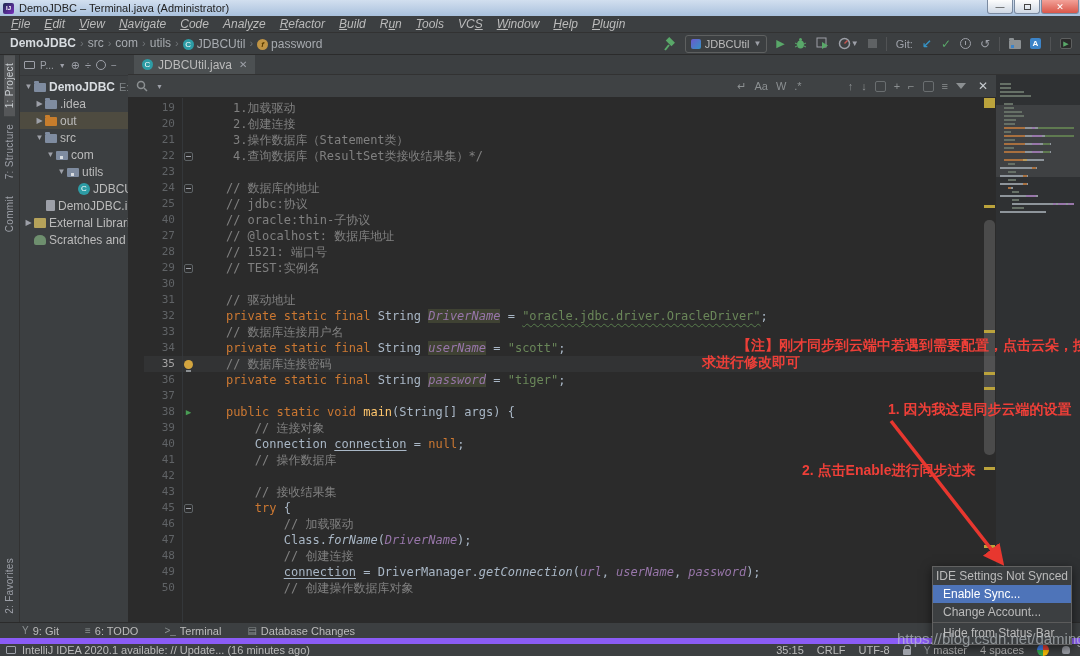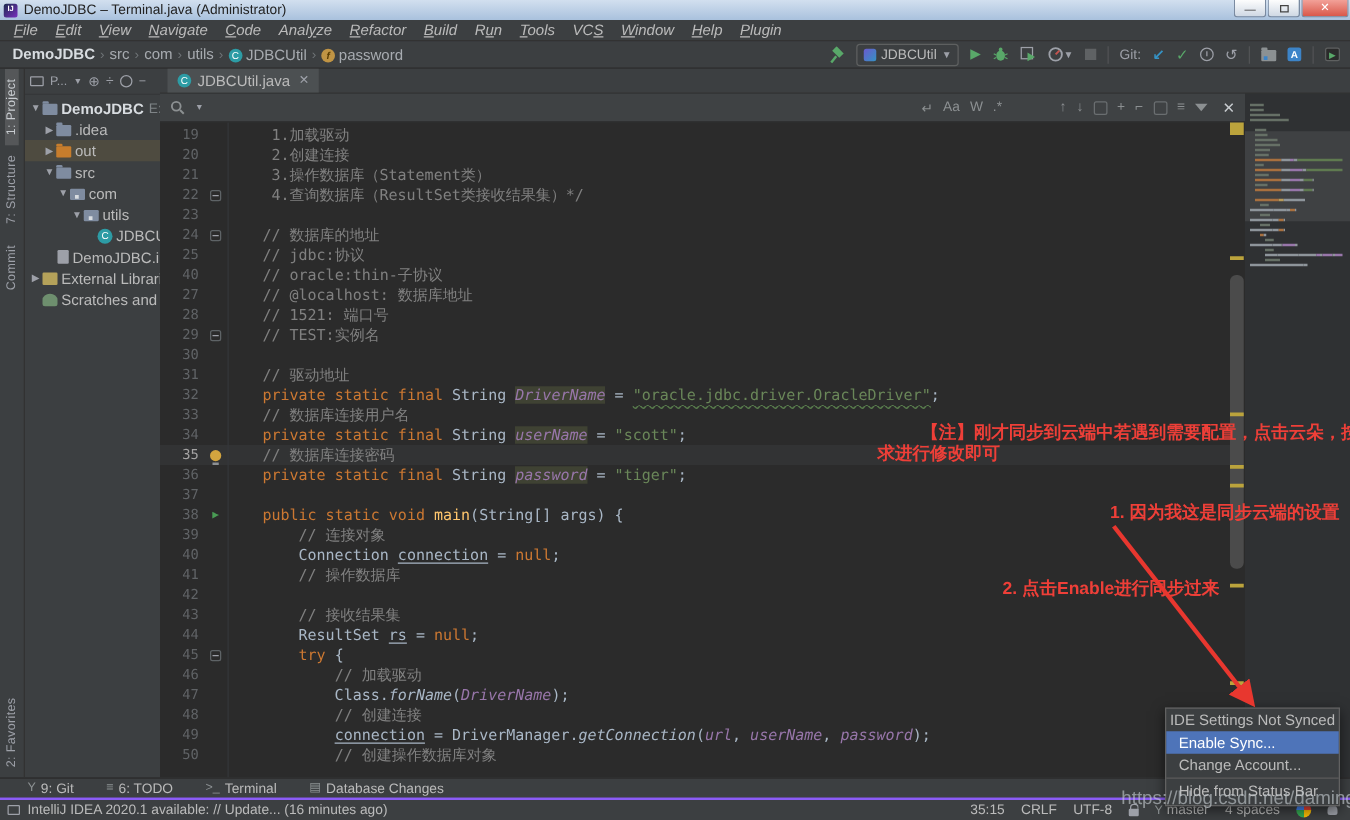--- a/index.html
+++ b/index.html
@@ -104,21 +104,21 @@
   #findbar { position:absolute; left:128px; top:75px; width:868px; height:23px; background:#3F4244;
     border-bottom:1px solid #2B2B2B; display:flex; align-items:center; gap:8px; padding:0 8px;
     color:#8C9092; font-size:11px;}
   .fb-field { flex:1; height:17px; }
   .fb-box { width:11px; height:11px; border:1px solid #6A6E70; border-radius:2px;}
   .funnel { width:0; height:0; border-left:5px solid transparent; border-right:5px solid transparent;
     border-top:6px solid #8C9092;}
   .fb-close { color:#C8CCD0; font-size:12px; margin-left:4px;}
 
   
-  #editor { position:absolute; left:128px; top:98px; width:856px; height:524px; background:#2B2B2B;
+  #editor { position:absolute; left:144px; top:98px; width:856px; height:524px; background:#2B2B2B;
     font-family:"DejaVu Sans Mono","Liberation Mono",monospace; font-size:12px; color:#A9B7C6;
     padding-top:2px; overflow:hidden;}
   #gutter-sep { position:absolute; left:182px; top:98px; width:1px; height:524px; background:#34373A; }
   .code-line { display:flex; height:16px; line-height:16px; width:100%;}
   .code-line.current { background:#323334; }
   .ln { width:36px; text-align:right; color:#606366; font-size:11px; flex:none; padding-right:5px;}
   .code-line.current .ln { color:#A4A3A3; }
   .gut { width:17px; flex:none; display:flex; align-items:center; justify-content:center;}
   .code-text { white-space:pre; flex:none;}
   .sg-cm { color:#808080; }
@@ -160,21 +160,21 @@
   .popup-item.selected { background:#4E74B9; color:#FFFFFF;}
   .popup-sep { height:1px; background:#5B5B5B; margin:1px 0;}
 
   
   #bottombar { position:absolute; left:0; top:622px; width:1080px; height:16px; background:#3C3F41;
     border-top:1px solid #2B2B2B; display:flex; align-items:center; gap:26px; padding-left:22px;
     font-size:11px; color:#BBBBBB;}
   .bwb-item { display:flex; align-items:center; gap:4px;}
   .bb-icon { color:#8C9193; font-size:10px; }
   #statusbar { position:absolute; left:0; top:638px; width:1080px; height:18px; background:#3C3F41;
-    border-top:2px solid #8b5cf6; display:flex; align-items:center; font-size:11px; color:#BBBBBB;
+    border-top:6px solid #8b5cf6; display:flex; align-items:center; font-size:11px; color:#BBBBBB;
     padding:0 6px;}
   .sb-winicon { width:10px; height:8px; border:1px solid #9DA0A8; border-radius:1px; margin-right:6px;}
   #status-right { margin-left:auto; display:flex; align-items:center; gap:13px; padding-right:4px;}
   .lock-icon { width:8px; height:6px; background:#9DA0A8; border-radius:1px; position:relative; margin-top:3px;}
   .lock-icon::before { content:""; position:absolute; left:1.5px; top:-4px; width:5px; height:4px;
     border:1.5px solid #9DA0A8; border-bottom:none; border-radius:3px 3px 0 0;}
   .google-icon { width:12px; height:12px; border-radius:50%;
     background:conic-gradient(#EA4335 0 25%, #FBBC05 0 50%, #34A853 0 75%, #4285F4 0);}
   .bell-icon { width:8px; height:8px; background:#9DA0A8; border-radius:50% 50% 2px 2px;}
 
@@ -510,25 +510,20 @@
       <div class="code-line">
         <span class="ln">42</span>
         <span class="gut"></span>
       </div>
       <div class="code-line">
         <span class="ln">43</span>
         <span class="gut"></span>
         <span class="code-text"><span class="sg-pln">        </span><span class="sg-cm">// 接收结果集</span></span>
       </div>
       <div class="code-line">
-        <span class="ln">44</span>
-        <span class="gut"></span>
-        <span class="code-text"><span class="sg-pln">        ResultSet </span><span class="sg-loc">rs</span><span class="sg-pln"> = </span><span class="sg-kw">null</span><span class="sg-pln">;</span></span>
-      </div>
-      <div class="code-line">
         <span class="ln">45</span>
         <span class="gut">
           <span class="fold-box"></span>
         </span>
         <span class="code-text"><span class="sg-pln">        </span><span class="sg-kw">try</span><span class="sg-pln"> {</span></span>
       </div>
       <div class="code-line">
         <span class="ln">46</span>
         <span class="gut"></span>
         <span class="code-text"><span class="sg-pln">            </span><span class="sg-cm">// 加载驱动</span></span>

